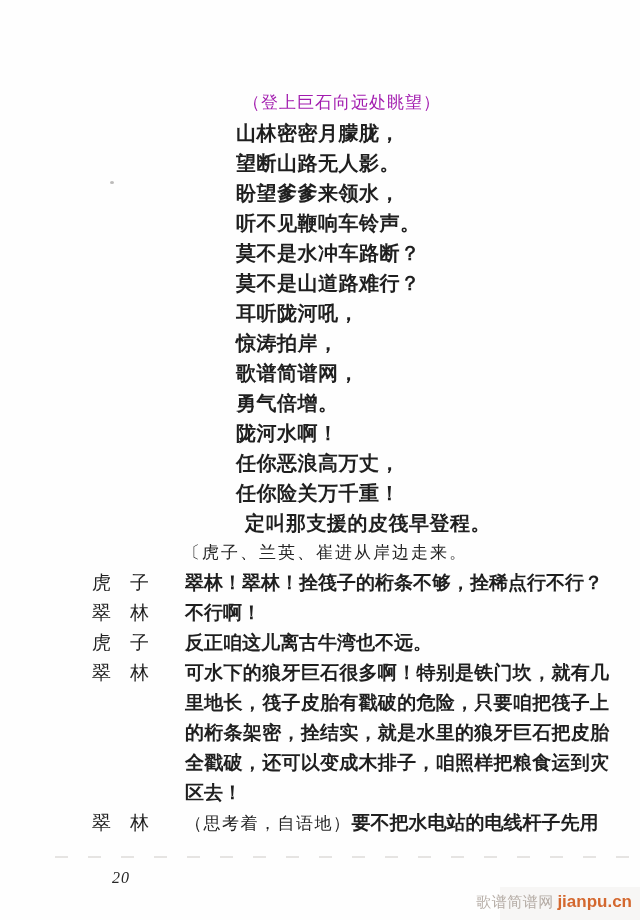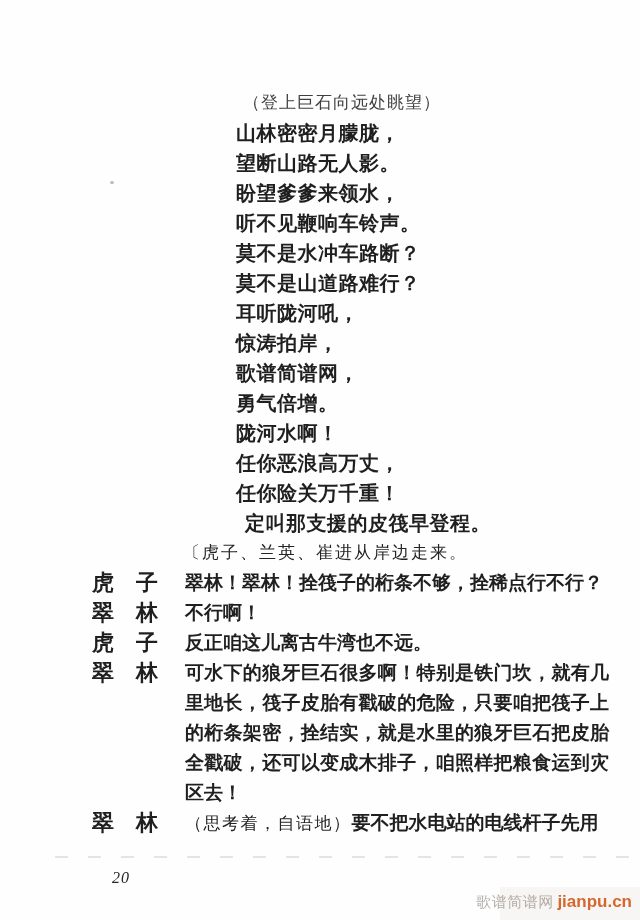--- a/index.html
+++ b/index.html
@@ -22,21 +22,21 @@
     left: 0;
     width: 640px;
   }
   
   .stage-direction {
     margin-left: 243px;
     font-size: 17px;
     letter-spacing: 1px;
     line-height: 30px;
     height: 30px;
-    color: #404040;
+    color: #a21caf;
     white-space: nowrap;
   }
   
   .verse-line {
     margin-left: 236px;
     font-size: 20px;
     font-weight: 600;
     line-height: 30px;
     height: 30px;
     letter-spacing: 0.5px;
@@ -57,22 +57,22 @@
   }
   
   .dialogue-row {
     display: flex;
     align-items: flex-start;
     padding-left: 92px;
   }
   .speaker-name {
     flex: 0 0 93px;
     width: 93px;
-    font-size: 22px;
-    font-weight: 700;
+    font-size: 19px;
+    font-weight: 400;
     line-height: 30px;
     white-space: nowrap;
   }
   .dialogue-text {
     width: 424px;
     font-size: 19px;
     font-weight: 600;
     line-height: 30px;
     text-align: justify;
     text-justify: inter-ideograph;

